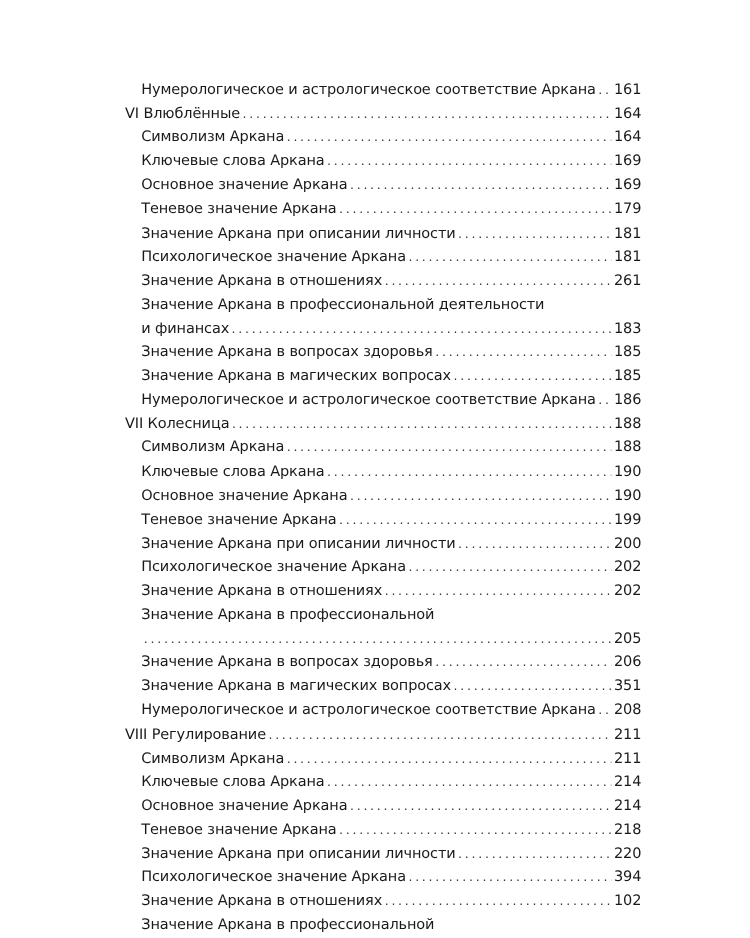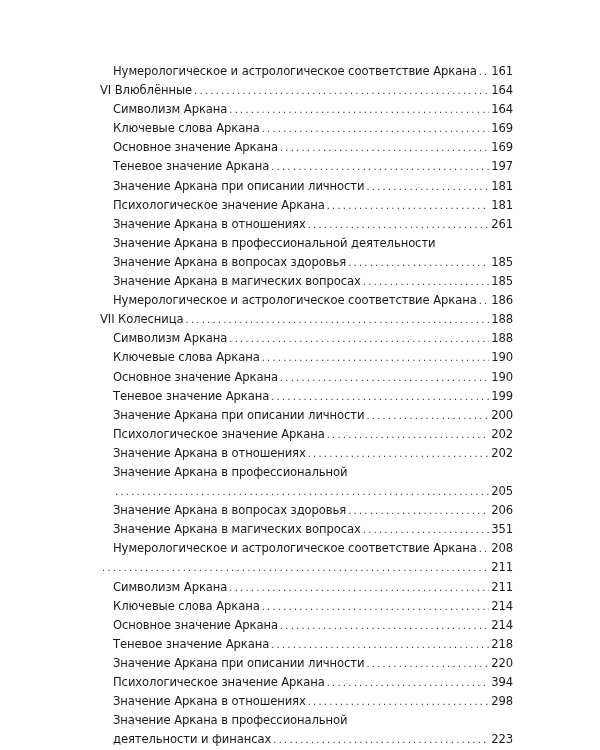--- a/index.html
+++ b/index.html
@@ -85,21 +85,21 @@
         <span class="pnum">169</span>
       </div>
     <div class="toc-row sub">
         <span class="title">Основное значение Аркана</span>
         <span class="leader"></span>
         <span class="pnum">169</span>
       </div>
     <div class="toc-row sub">
         <span class="title">Теневое значение Аркана</span>
         <span class="leader"></span>
-        <span class="pnum">197</span>
+        <span class="pnum">179</span>
       </div>
     <div class="toc-row sub">
         <span class="title">Значение Аркана при описании личности</span>
         <span class="leader"></span>
         <span class="pnum">181</span>
       </div>
     <div class="toc-row sub">
         <span class="title">Психологическое значение Аркана</span>
         <span class="leader"></span>
         <span class="pnum">181</span>
@@ -107,20 +107,25 @@
     <div class="toc-row sub">
         <span class="title">Значение Аркана в отношениях</span>
         <span class="leader"></span>
         <span class="pnum">261</span>
       </div>
     <div class="toc-row sub noleader">
         <span class="title">Значение Аркана в профессиональной деятельности</span>
         <span class="pnum"></span>
       </div>
     <div class="toc-row sub">
+        <span class="title">и финансах</span>
+        <span class="leader"></span>
+        <span class="pnum">183</span>
+      </div>
+    <div class="toc-row sub">
         <span class="title">Значение Аркана в вопросах здоровья</span>
         <span class="leader"></span>
         <span class="pnum">185</span>
       </div>
     <div class="toc-row sub">
         <span class="title">Значение Аркана в магических вопросах</span>
         <span class="leader"></span>
         <span class="pnum">185</span>
       </div>
     <div class="toc-row sub">
@@ -185,20 +190,21 @@
         <span class="title">Значение Аркана в магических вопросах</span>
         <span class="leader"></span>
         <span class="pnum">351</span>
       </div>
     <div class="toc-row sub">
         <span class="title">Нумерологическое и астрологическое соответствие Аркана</span>
         <span class="leader"></span>
         <span class="pnum">208</span>
       </div>
     <div class="toc-row top">
+        <span class="title">VIII Регулирование</span>
         <span class="leader"></span>
         <span class="pnum">211</span>
       </div>
     <div class="toc-row sub">
         <span class="title">Символизм Аркана</span>
         <span class="leader"></span>
         <span class="pnum">211</span>
       </div>
     <div class="toc-row sub">
         <span class="title">Ключевые слова Аркана</span>
@@ -221,21 +227,21 @@
         <span class="pnum">220</span>
       </div>
     <div class="toc-row sub">
         <span class="title">Психологическое значение Аркана</span>
         <span class="leader"></span>
         <span class="pnum">394</span>
       </div>
     <div class="toc-row sub">
         <span class="title">Значение Аркана в отношениях</span>
         <span class="leader"></span>
-        <span class="pnum">298</span>
+        <span class="pnum">102</span>
       </div>
     <div class="toc-row sub noleader">
         <span class="title">Значение Аркана в профессиональной</span>
         <span class="pnum"></span>
       </div>
     <div class="toc-row sub">
         <span class="title">деятельности и финансах</span>
         <span class="leader"></span>
         <span class="pnum">223</span>
       </div>

